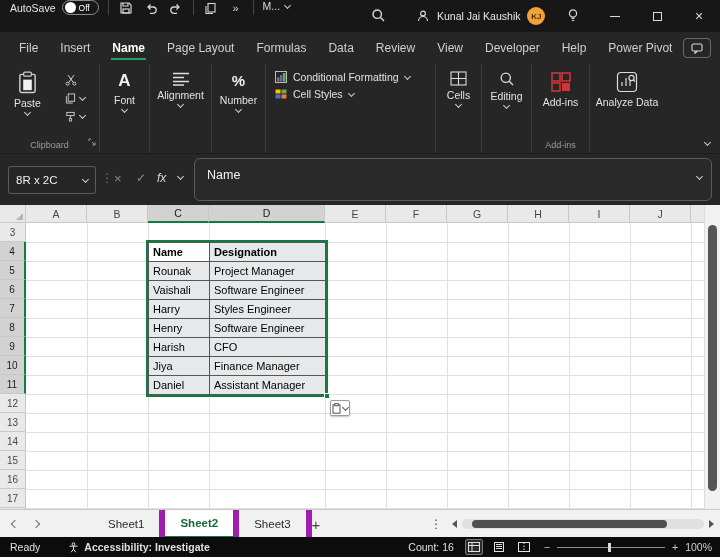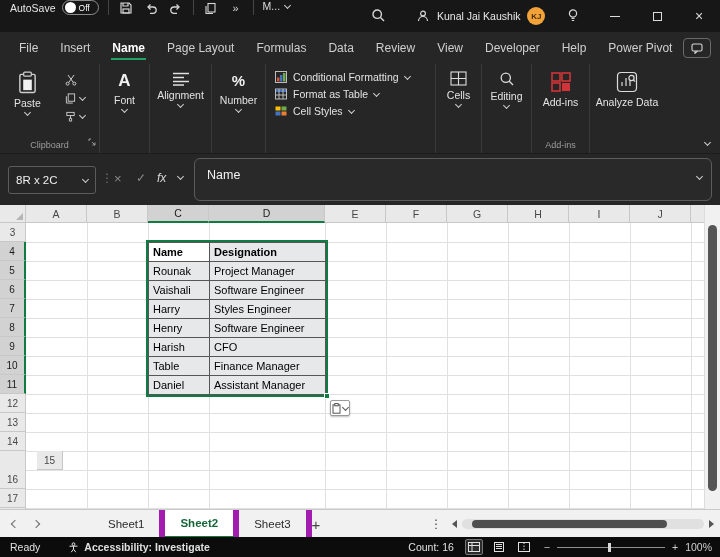--- a/index.html
+++ b/index.html
@@ -307,29 +307,20 @@
     <div class="grp g-styles">
       <div class="style-rows">
         <div class="style-row">
           <svg width="12" height="12" viewBox="0 0 12 12">
             <rect x="0.5" y="0.5" width="11" height="11" fill="none" stroke="#bdbdbd" stroke-width="1"></rect>
             <rect x="2" y="6.5" width="2.5" height="4" fill="#D65532"></rect>
               <rect x="5" y="4" width="2.5" height="6.5" fill="#4472C4"></rect>
               <rect x="8" y="2" width="2.5" height="8.5" fill="#70AD47"></rect>
           </svg>
           <span>Conditional Formatting</span>
-          <span class="chev"></span>
-        </div>
-        <div class="style-row">
-          <svg width="12" height="12" viewBox="0 0 12 12">
-            <rect x="0.5" y="1" width="11" height="10" fill="none" stroke="#bdbdbd" stroke-width="1"></rect>
-            <rect x="1" y="1.5" width="10" height="2.5" fill="#4472C4"></rect>
-            <path d="M0.5 7 h11 M4 1 v10 M8 1 v10" stroke="#bdbdbd" stroke-width="1"></path>
-          </svg>
-          <span>Format as Table</span>
           <span class="chev"></span>
         </div>
         <div class="style-row">
           <svg width="12" height="12" viewBox="0 0 12 12">
             <rect x="0.5" y="1.5" width="5" height="4" fill="#FFC000"></rect>
               <rect x="6.5" y="1.5" width="5" height="4" fill="#70AD47"></rect>
             <rect x="0.5" y="6.5" width="5" height="4" fill="#4472C4"></rect>
               <rect x="6.5" y="6.5" width="5" height="4" fill="#ED7D31"></rect>
           </svg>
           <span>Cell Styles</span>
@@ -445,21 +436,21 @@
       <div class="row-header sel" style="top: 151px; height: 19px;">10</div>
       <div class="hline" style="top: 170px;"></div>
       <div class="row-header sel" style="top: 170px; height: 19px;">11</div>
       <div class="hline" style="top: 189px;"></div>
       <div class="row-header" style="top: 189px; height: 19px;">12</div>
       <div class="hline" style="top: 208px;"></div>
       <div class="row-header" style="top: 208px; height: 19px;">13</div>
       <div class="hline" style="top: 227px;"></div>
       <div class="row-header" style="top: 227px; height: 19px;">14</div>
       <div class="hline" style="top: 246px;"></div>
-      <div class="row-header" style="top: 246px; height: 19px; margin-left: 37px;">15</div>
+      <div class="row-header" style="top: 246px; height: 19px;">15</div>
       <div class="hline" style="top: 265px;"></div>
       <div class="row-header" style="top: 265px; height: 19px;">16</div>
       <div class="hline" style="top: 284px;"></div>
       <div class="row-header" style="top: 284px; height: 19px;">17</div>
       <div class="hline" style="top: 303px;"></div>
       <div class="row-header" style="top: 303px; height: 19px;">18</div>
       <div class="sel-table" style="left: 148px; top: 37px;">
         <div class="trow head">
           <div class="tcell c1 active">Name</div>
           <div class="tcell c2">Designation</div>
@@ -478,21 +469,21 @@
         </div>
         <div class="trow">
           <div class="tcell c1">Henry</div>
           <div class="tcell c2">Software Engineer</div>
         </div>
         <div class="trow">
           <div class="tcell c1">Harish</div>
           <div class="tcell c2">CFO</div>
         </div>
         <div class="trow">
-          <div class="tcell c1">Table</div>
+          <div class="tcell c1">Jiya</div>
           <div class="tcell c2">Finance Manager</div>
         </div>
         <div class="trow">
           <div class="tcell c1">Daniel</div>
           <div class="tcell c2">Assistant Manager</div>
         </div>
       </div>
       <div class="sel-outline" style="left: 146px; top: 35px; width: 182px; height: 157px;">
         <div class="fill-handle"></div>
       </div>

